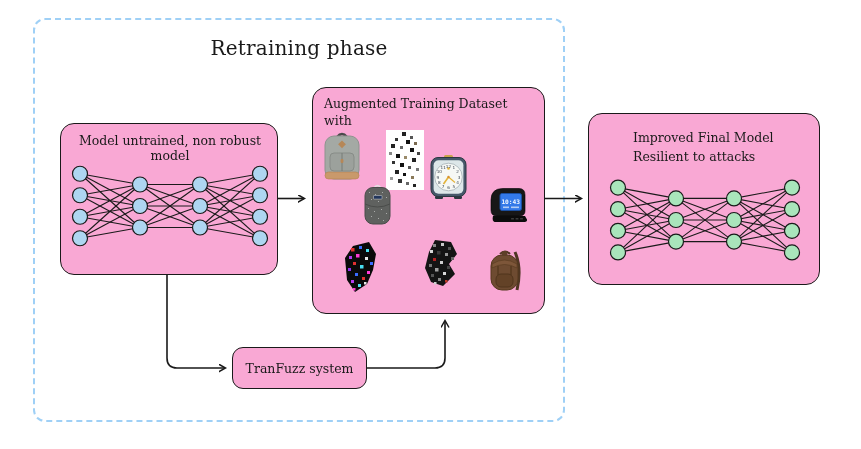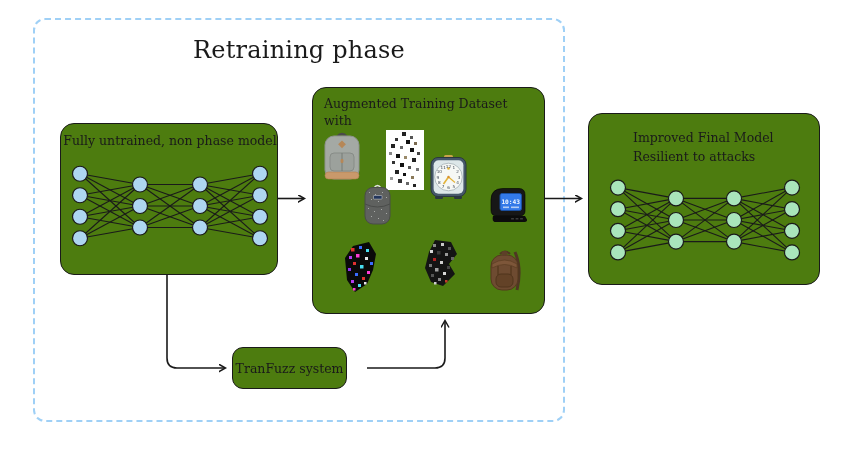--- a/index.html
+++ b/index.html
@@ -7,50 +7,50 @@
     position:relative;width:861px;height:449px;background:#ffffff;overflow:hidden;
     font-family:"DejaVu Serif","Liberation Serif",serif;color:#1a1a1a;
   }
   .abs{position:absolute;}
   #dashed-region{
     left:33px;top:18px;width:528px;height:400px;
     border:2px dashed #9fd0f6;border-radius:12px;
   }
   #diagram-title{
     left:33px;top:36px;width:532px;text-align:center;
-    font-size:24px;letter-spacing:.2px;
+    font-size:20px;letter-spacing:.2px;
   }
   .node-box{
-    background:#4d7c0f;border:1.6px solid #1a1a1a;border-radius:14px;box-sizing:border-box;
+    background:#f9a8d4;border:1.6px solid #1a1a1a;border-radius:14px;box-sizing:border-box;
   }
   #untrained-box{left:60px;top:123px;width:218px;height:152px;}
   #untrained-label{left:0;top:9px;width:218px;text-align:center;font-size:12.5px;}
   #augmented-box{left:312px;top:87px;width:233px;height:227px;}
   .aug-label{left:11px;width:215px;font-size:12.5px;line-height:17px;}
   #final-box{left:588px;top:113px;width:232px;height:172px;}
   .final-label{left:44px;width:180px;font-size:12.5px;line-height:19px;}
-  #tranfuzz-box{left:232px;top:347px;width:115px;height:42px;border-radius:11px;
+  #tranfuzz-box{left:232px;top:347px;width:135px;height:42px;border-radius:11px;
     display:flex;align-items:center;justify-content:center;}
   #tranfuzz-label{font-size:12.5px;}
   svg{display:block;}
   .netsvg{position:absolute;left:0;top:0;}
   #arrows{left:0;top:0;pointer-events:none;}
   .img{position:absolute;}
 </style>
 </head>
 <body>
 
 <div id="canvas">
 
   <div id="dashed-region" class="abs"></div>
 
   <div id="diagram-title" class="abs">Retraining phase</div>
 
   <div id="untrained-box" class="abs node-box">
-    <div id="untrained-label" class="abs">Fully untrained, non phase model</div>
+    <div id="untrained-label" class="abs">Model untrained, non robust model</div>
     <svg class="netsvg" width="218" height="152" viewBox="0 0 218 152">
         <line x1="19" y1="49.75" x2="79" y2="60.5" stroke="#1a1a1a" stroke-width="1.1"></line>
         <line x1="19" y1="49.75" x2="79" y2="82" stroke="#1a1a1a" stroke-width="1.1"></line>
         <line x1="19" y1="49.75" x2="79" y2="103.5" stroke="#1a1a1a" stroke-width="1.1"></line>
         <line x1="19" y1="71.25" x2="79" y2="60.5" stroke="#1a1a1a" stroke-width="1.1"></line>
         <line x1="19" y1="71.25" x2="79" y2="82" stroke="#1a1a1a" stroke-width="1.1"></line>
         <line x1="19" y1="71.25" x2="79" y2="103.5" stroke="#1a1a1a" stroke-width="1.1"></line>
         <line x1="19" y1="92.75" x2="79" y2="60.5" stroke="#1a1a1a" stroke-width="1.1"></line>
         <line x1="19" y1="92.75" x2="79" y2="82" stroke="#1a1a1a" stroke-width="1.1"></line>
         <line x1="19" y1="92.75" x2="79" y2="103.5" stroke="#1a1a1a" stroke-width="1.1"></line>

